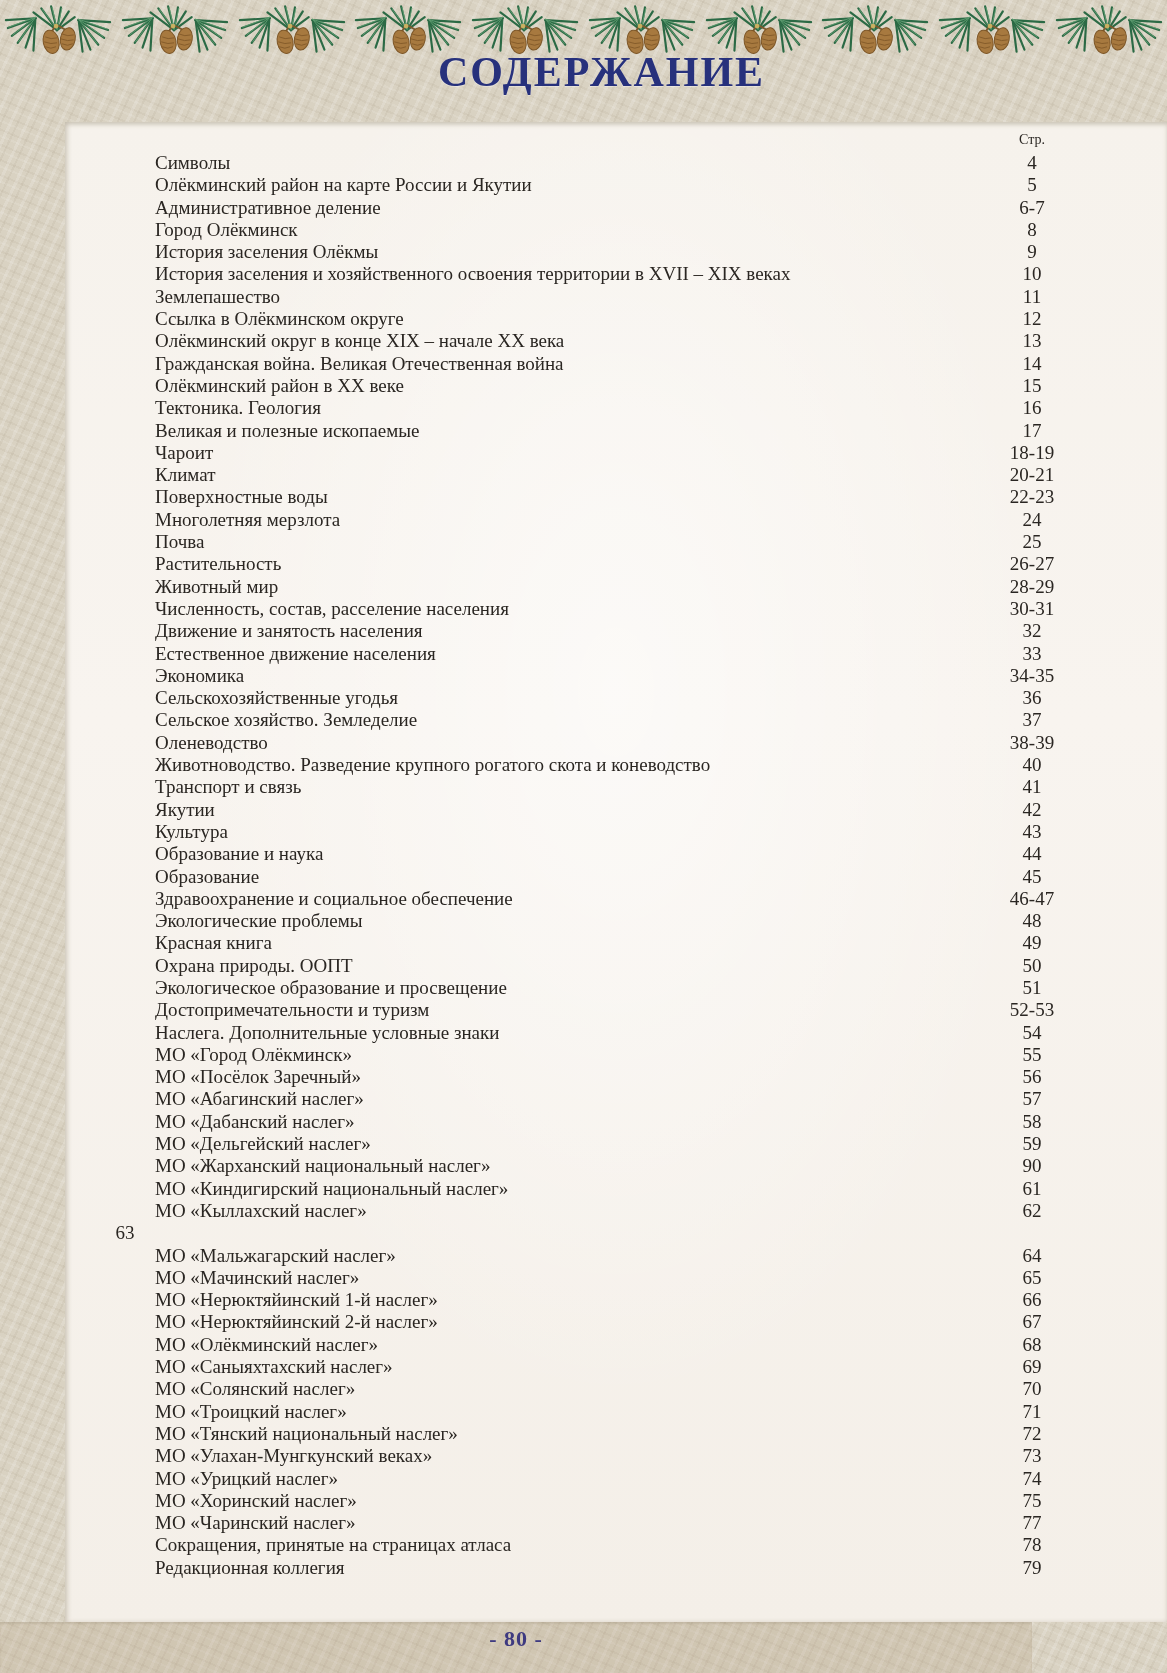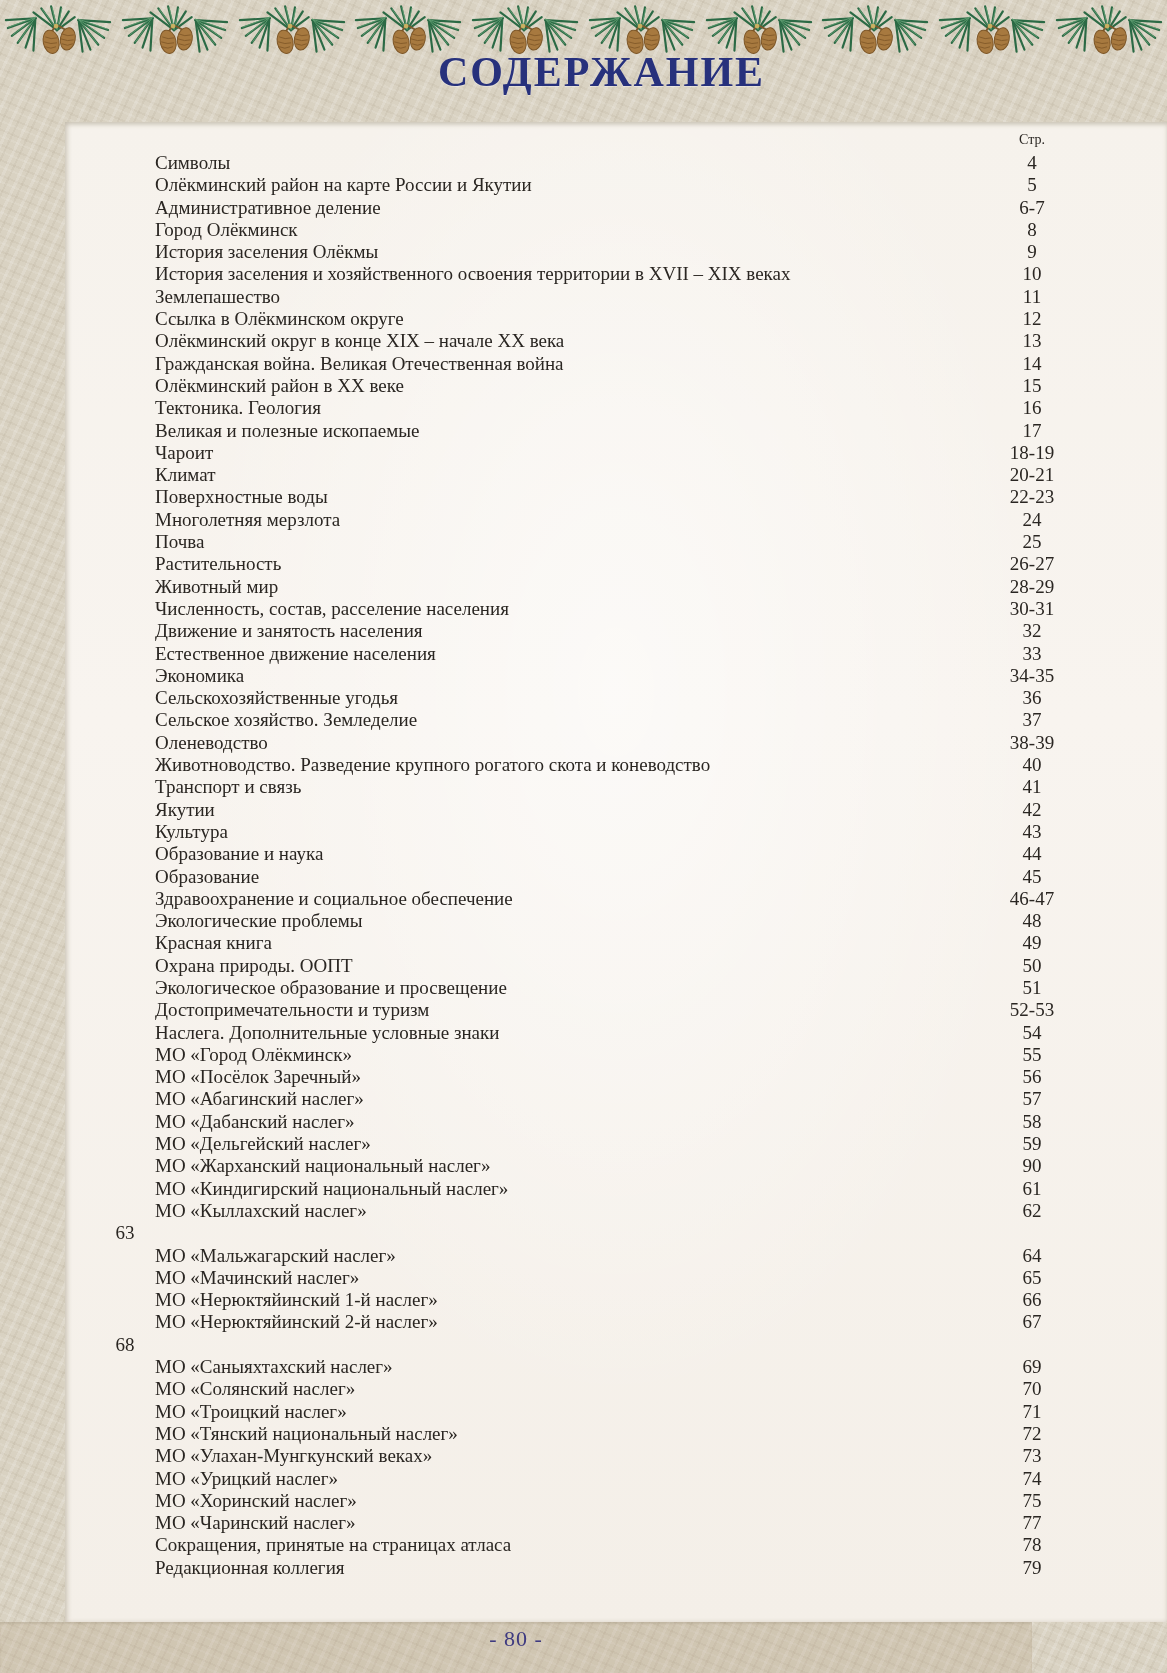--- a/index.html
+++ b/index.html
@@ -49,20 +49,21 @@
     flex:0 0 120px; width:120px; margin-right:75px; text-align:center;
     font-size:19px; color:#2a2622; white-space:nowrap;
   }
   .col-header-label { font-size:14px; }
 
   
   .footer-band {
     position:absolute; left:0; bottom:0; width:1032px; height:51px;
     background:rgba(176,157,124,.22);
     box-shadow: inset 0 2px 2px rgba(130,115,90,.18);
+    font-weight: bold;
   }
   .footer-page-number {
     width:100%; text-align:center; margin-top:4px;
     font-size:22px; color:#3e3a80; letter-spacing:1px;
   }
 </style>
 </head>
 <body>
 
 <div class="top-band">
@@ -907,20 +908,21 @@
         <div class="toc-label">МО «Нерюктяйинский 1-й наслег»</div>
         <div class="toc-page">66</div>
       </div>
 
       <div class="toc-row">
         <div class="toc-label">МО «Нерюктяйинский 2-й наслег»</div>
         <div class="toc-page">67</div>
       </div>
 
       <div class="toc-row">
+        <div class="toc-label">МО «Олёкминский наслег»</div>
         <div class="toc-page">68</div>
       </div>
 
       <div class="toc-row">
         <div class="toc-label">МО «Саныяхтахский наслег»</div>
         <div class="toc-page">69</div>
       </div>
 
       <div class="toc-row">
         <div class="toc-label">МО «Солянский наслег»</div>

